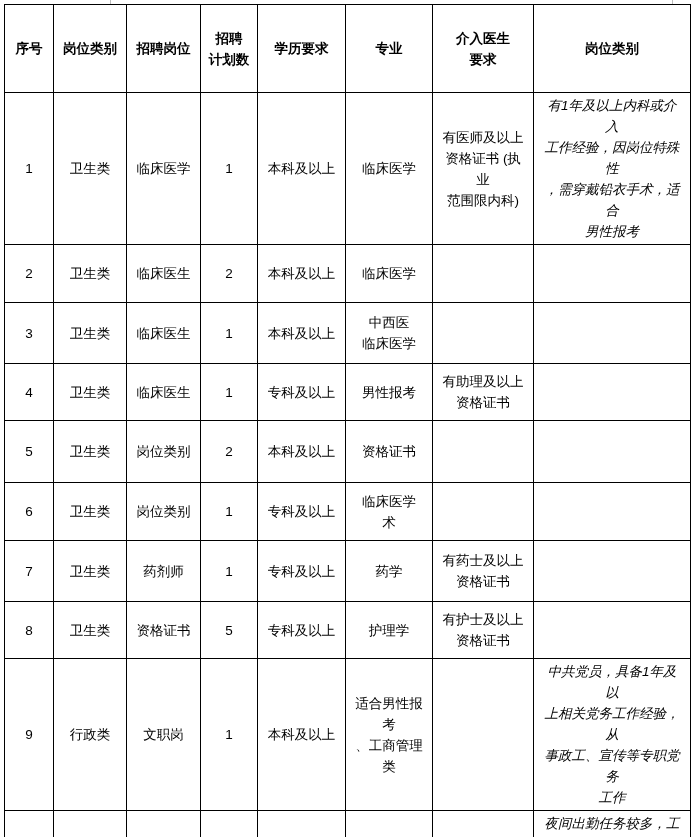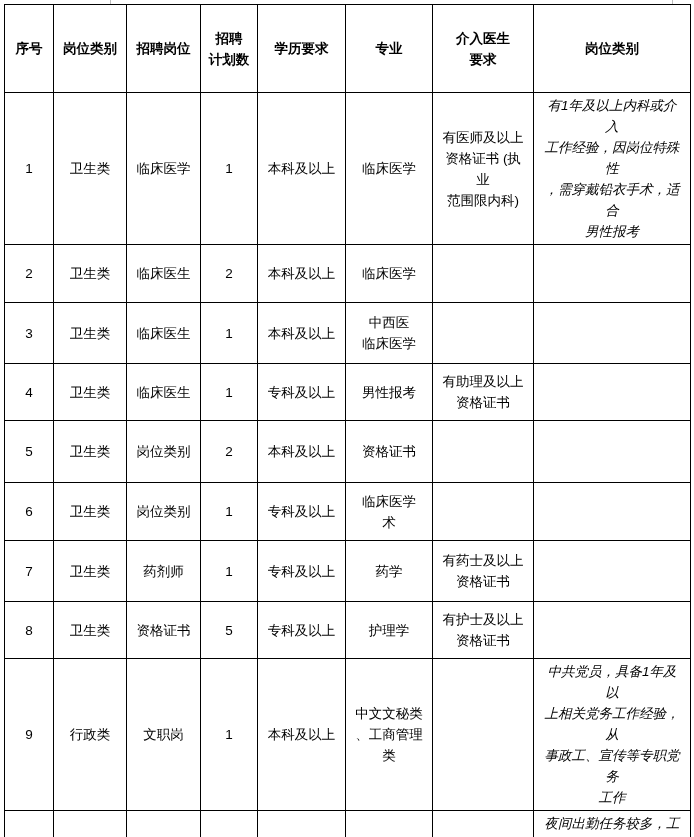--- a/index.html
+++ b/index.html
@@ -179,21 +179,21 @@
           <td>有护士及以上
 资格证书</td>
           <td class="col-other"></td>
         </tr>
         <tr style="height: 99px;">
           <td>9</td>
           <td>行政类</td>
           <td>文职岗</td>
           <td>1</td>
           <td>本科及以上</td>
-          <td>中文文秘类
+          <td>适合男性报考
 、工商管理
 类</td>
           <td></td>
           <td class="col-other">中共党员，具备1年及以
 上相关党务工作经验，从
 事政工、宣传等专职党务
 工作</td>
         </tr>
         <tr style="height: 92px;">
           <td>10</td>

